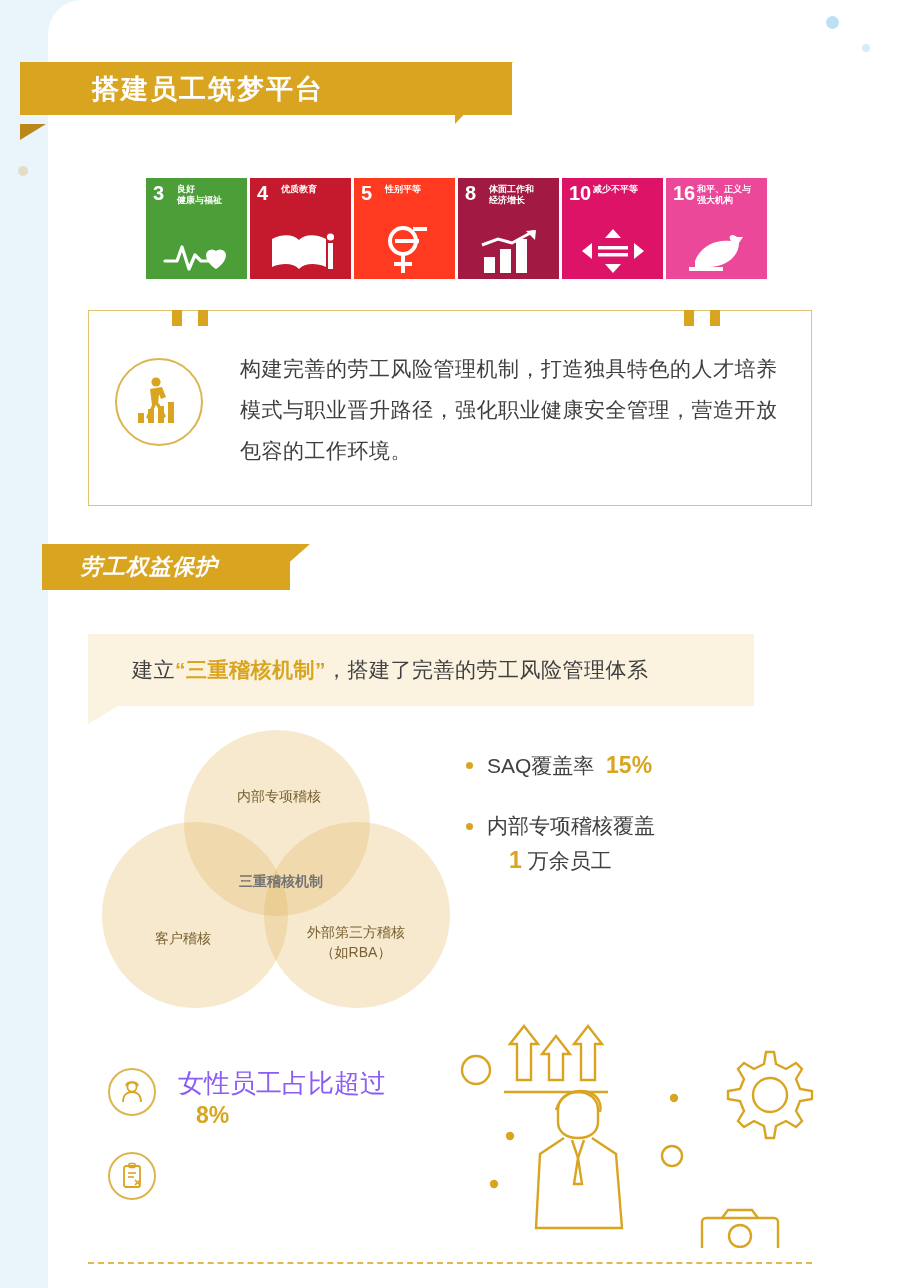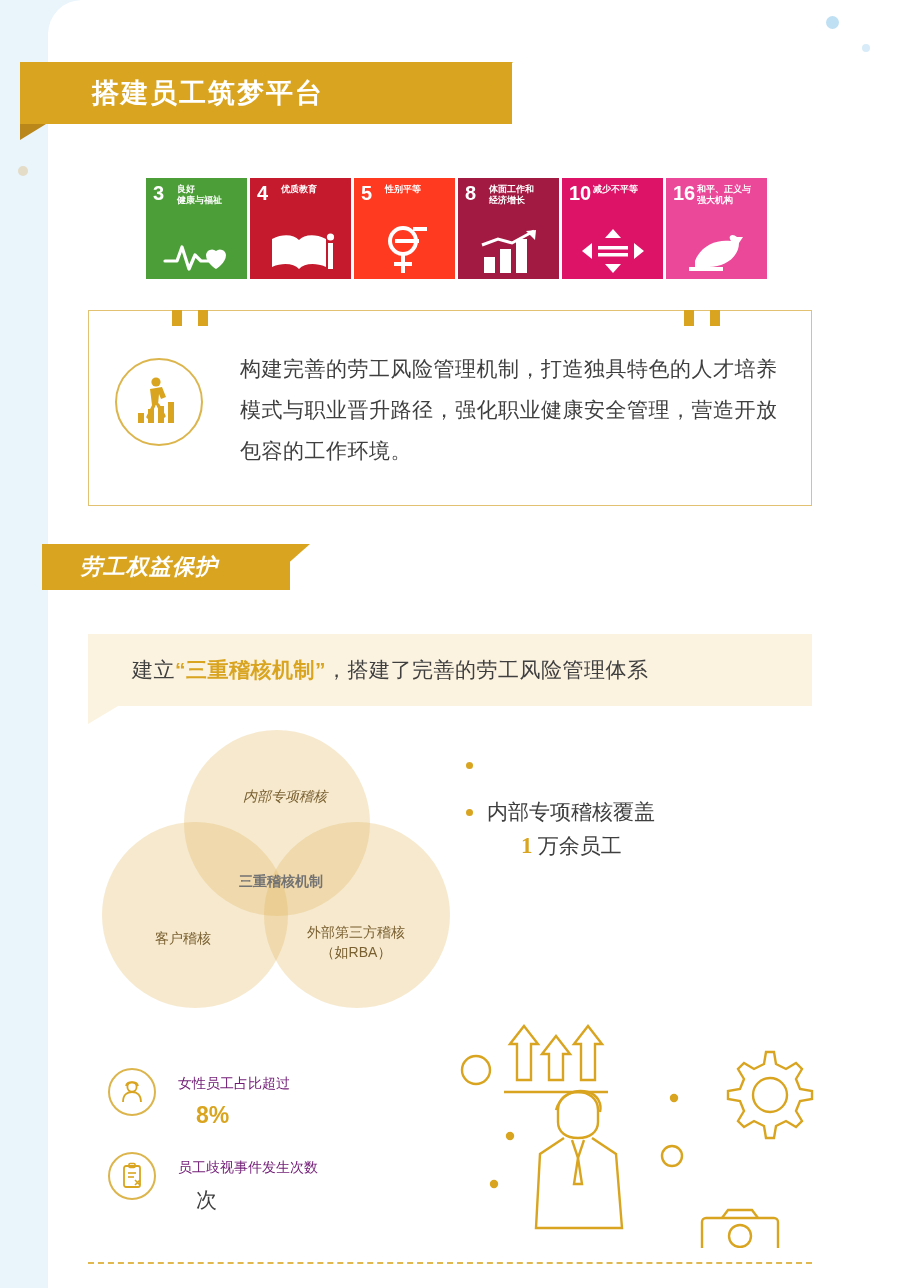--- a/index.html
+++ b/index.html
@@ -24,21 +24,21 @@
   .bg-blue-left {
     position:absolute; left:0; top:0; width:48px; height:1288px;
     background:#e9f4fb;
   }
   .bg-dot {
     position:absolute; border-radius:50%;
   }
 
   
   .title-banner {
-    position:absolute; left:20px; top:62px; width:492px; height:62px;
+    position:absolute; left:20px; top:62px; width:492px; height:53px;
     background:#d9a520;
     display:flex; align-items:center;
   }
   .title-banner .t {
     color:#ffffff; font-size:27px; font-weight:bold; letter-spacing:2px;
     margin-left:72px;
   }
   .title-banner-notch {
     position:absolute; left:455px; top:62px;
     width:0; height:0;
@@ -98,64 +98,64 @@
     background:#d9a520; display:flex; align-items:center;font-style:italic;
   }
   .sec-tag .t { color:#fff; font-size:22px; font-weight:bold; margin-left:38px; letter-spacing:1px;}
   .sec-tag-notch {
     position:absolute; left:258px; top:544px; width:0; height:0;
     border-top:46px solid #d9a520; border-right:52px solid transparent;
   }
 
   
   .callout {
-    position:absolute; left:88px; top:634px; width:724px; height:72px;
+    position:absolute; left:88px; top:634px; width:666px; height:72px;
     background:#fbf2e0;
     display:flex; align-items:center;
   }
   .callout .t {
     margin-left:44px; font-size:21px; color:#3f3f3f; letter-spacing:0.5px;
   }
   .callout .t .hl { color:#d9a520; font-weight:bold; }
   .callout-tail {
     position:absolute; left:88px; top:706px; width:0; height:0;
     border-left:30px solid #fbf2e0; border-bottom:18px solid transparent;
   }
 
   
   .venn { position:absolute; left:96px; top:730px; width:360px; height:290px; }
   .venn .c { position:absolute; border-radius:50%; background:rgba(226,182,92,0.30); }
   .venn .c1 { width:186px; height:186px; left:88px; top:0; }
   .venn .c2 { width:186px; height:186px; left:6px; top:92px; }
   .venn .c3 { width:186px; height:186px; left:168px; top:92px; }
   .venn .lbl { position:absolute; font-size:14px; color:#7a6030; text-align:center; }
-  .venn .lbl-top { left:124px; top:58px; width:130px;font-style:italic; }
+  .venn .lbl-top { left:118px; top:58px; width:130px; }
   .venn .lbl-mid { left:120px; top:143px; width:130px; font-weight:bold; color:#737373; font-size:14px;}
   .venn .lbl-left { left:22px; top:200px; width:130px; }
   .venn .lbl-right { left:190px; top:192px; width:140px; line-height:20px;}
 
   
   .bullets { position:absolute; left:466px; top:748px; width:420px; }
   .bullet { display:flex; margin-bottom:26px; }
   .bullet .dot {
     width:7px; height:7px; border-radius:50%; background:#d9a520;
     margin-top:14px; margin-right:14px; flex:0 0 auto;
   }
   .bullet .txt { font-size:21px; color:#3f3f3f; line-height:34px; }
   .bullet .num { color:#d9a520; font-weight:bold; font-size:23px; }
-  .bullet .ind { display:block; margin-left:34px;font-family:Liberation Serif, serif; }
+  .bullet .ind { display:block; margin-left:22px; }
 
   
   .stat { position:absolute; display:flex; align-items:flex-start; }
   .stat .circ {
     width:48px; height:48px; border:2px solid #dcb54d; border-radius:50%;
     display:flex; align-items:center; justify-content:center; flex:0 0 auto;
   }
   .stat .body { margin-left:22px; }
-  .stat .l1 { font-size:14px; color:#701a75; line-height:30px; }
+  .stat .l1 { font-size:26px; color:#8b5cf6; line-height:30px; }
   .stat .l2 { font-size:21px; color:#3f3f3f; line-height:34px; margin-left:18px;}
   .stat .num { color:#d9a520; font-weight:bold; font-size:23px; }
 
   .stat-a { left:108px; top:1068px; }
   .stat-b { left:108px; top:1152px; }
 
   
   .illus { position:absolute; left:452px; top:1008px; width:400px; height:240px; }
 
   
@@ -304,20 +304,24 @@
   <div class="lbl lbl-right">
     <span>外部第三方稽核</span><br>
     <span>（如RBA）</span>
   </div>
 </div>
 
 <div class="bullets">
 
   <div class="bullet">
     <div class="dot"></div>
+    <div class="txt">
+      <span>SAQ覆盖率</span>
+      &nbsp;<span class="num">15</span><span class="num">%</span>
+    </div>
   </div>
 
   <div class="bullet">
     <div class="dot"></div>
     <div class="txt">
       <span>内部专项稽核覆盖</span>
       <span class="ind"><span class="num">1</span> <span>万余员工</span></span>
     </div>
   </div>
 
@@ -341,24 +345,20 @@
 <div class="stat stat-b">
   <div class="circ">
     <svg width="26" height="28" viewBox="0 0 26 28">
       <rect x="5" y="4" width="16" height="21" rx="2" stroke="#d9a520" stroke-width="1.8" fill="none"></rect>
       <rect x="10" y="1.5" width="6" height="4" rx="1" stroke="#d9a520" stroke-width="1.6" fill="none"></rect>
       <line x1="9" y1="11" x2="17" y2="11" stroke="#d9a520" stroke-width="1.6"></line>
       <line x1="9" y1="15" x2="15" y2="15" stroke="#d9a520" stroke-width="1.6"></line>
       <path d="M16 18 L21 23 M21 18 L16 23" stroke="#d9a520" stroke-width="1.6"></path>
     </svg>
   </div>
-  <div class="body">
-    <div class="l1">员工歧视事件发生次数</div>
-    <div class="l2"><span class="num"></span><span>次</span></div>
-  </div>
 </div>
 
 <div class="illus">
   <svg width="400" height="240" viewBox="0 0 400 240">
     <g stroke="#d9a520" fill="none" stroke-width="2.4">
 
       <g>
         <path d="M72 18 L86 36 L79 36 L79 72 L65 72 L65 36 L58 36 Z"></path>
         <path d="M104 28 L118 46 L111 46 L111 72 L97 72 L97 46 L90 46 Z"></path>
         <path d="M136 18 L150 36 L143 36 L143 72 L129 72 L129 36 L122 36 Z"></path>

